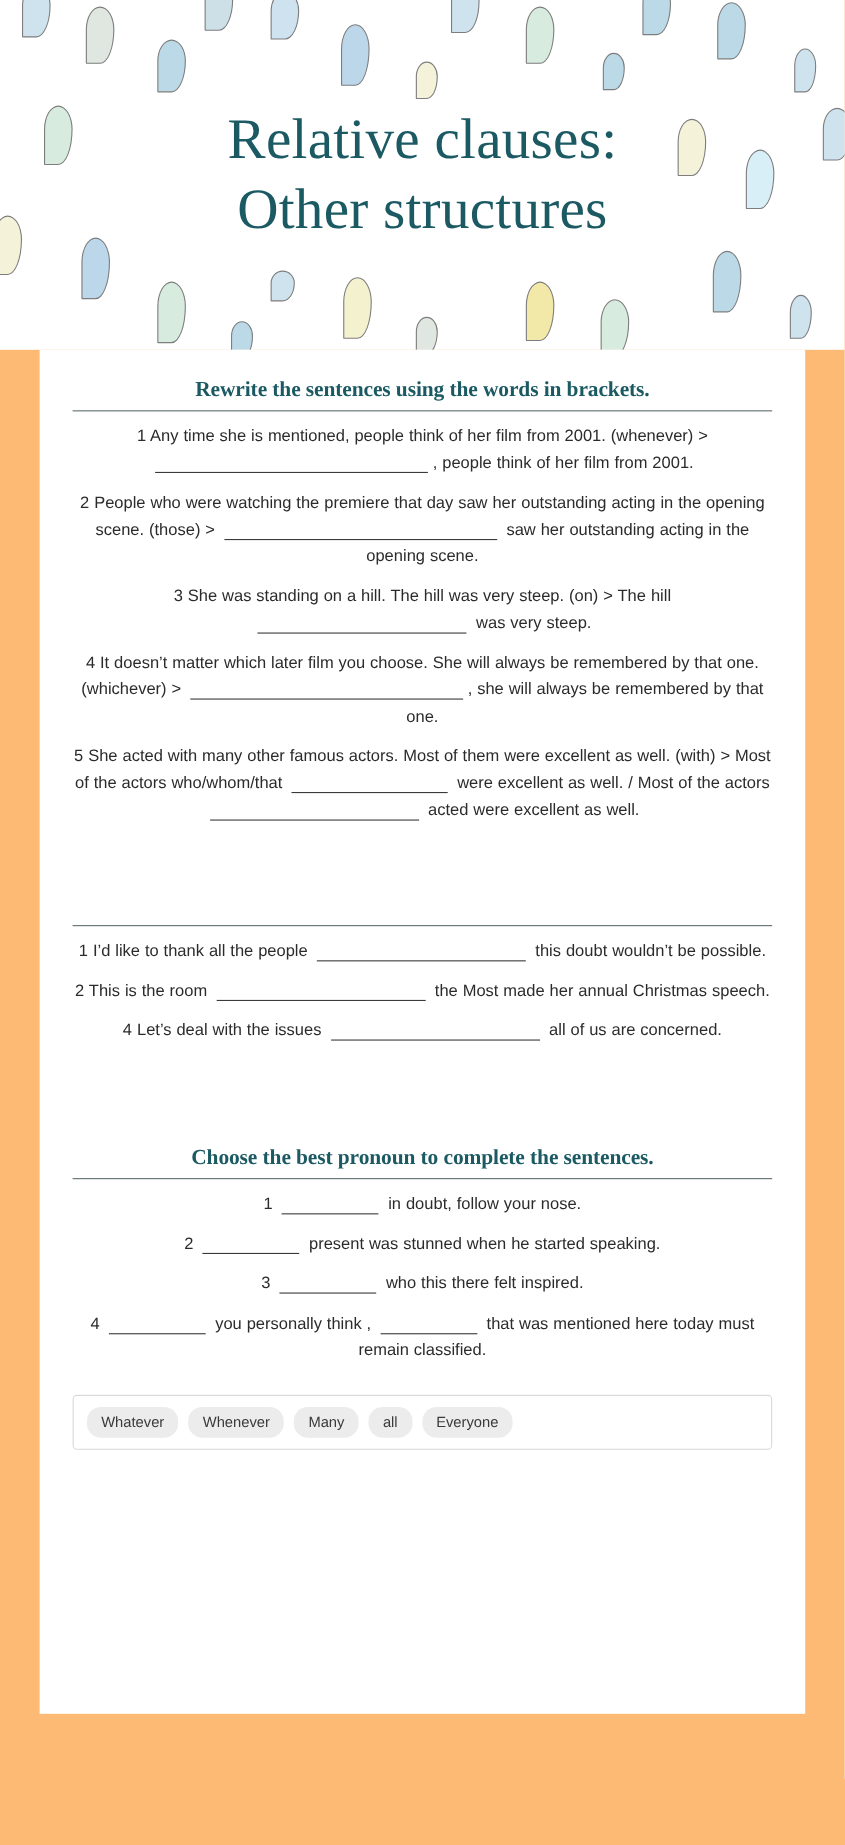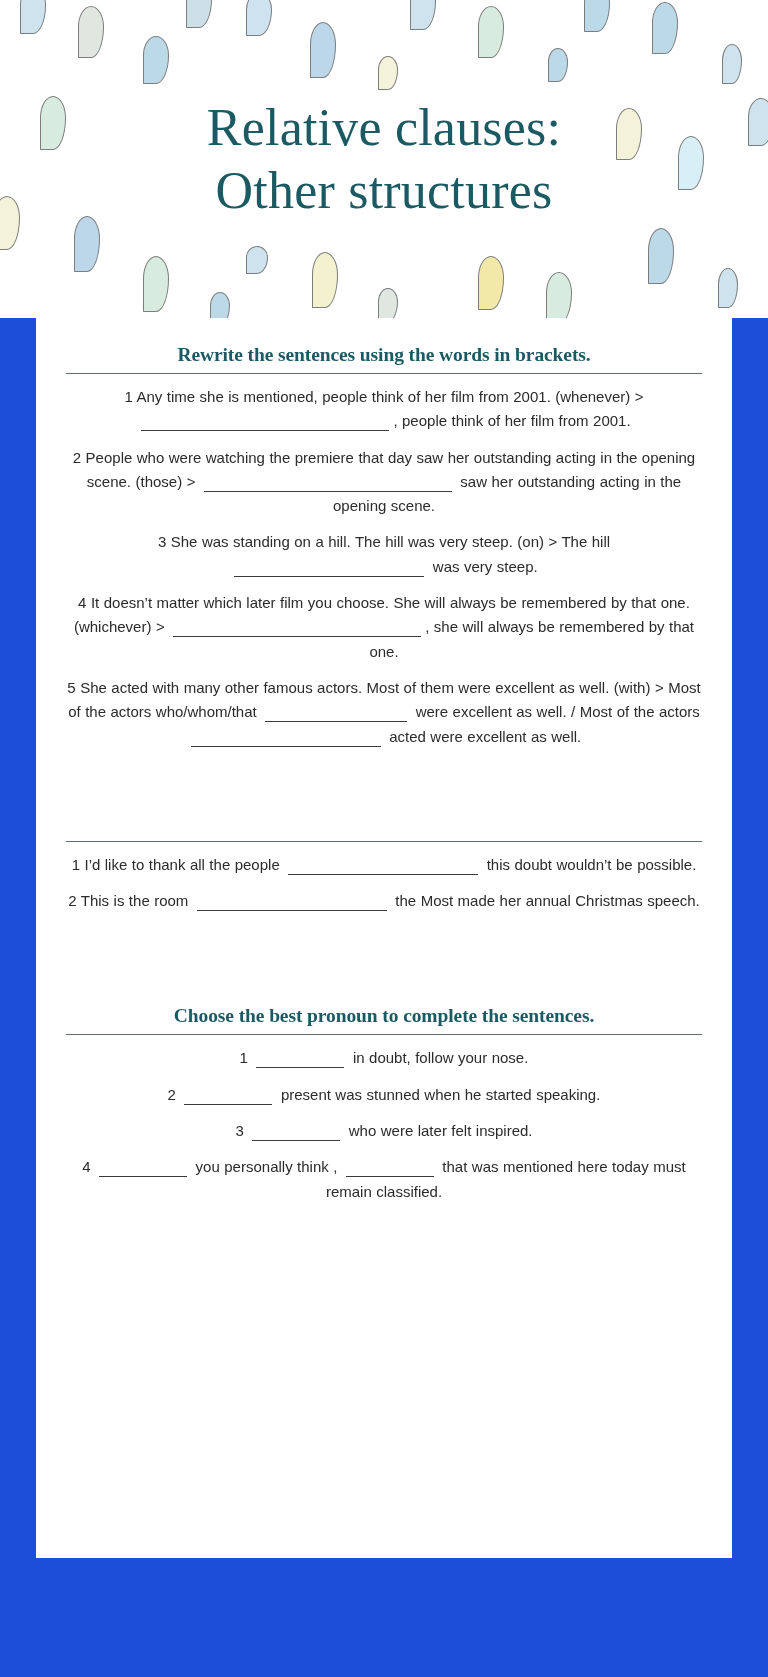--- a/index.html
+++ b/index.html
@@ -7,21 +7,21 @@
   body {
     width: 768px;
     background: #f2f2f2;
     font-family: "Liberation Sans", sans-serif;
   }
 
   .page {
     position: relative;
     width: 768px;
     min-height: 1677px;
-    background: #1d4ed8;
+    background: #fdba74;
     overflow: hidden;
   }
 
   
   .banner {
     position: relative;
     width: 768px;
     height: 318px;
     background: #ffffff;
     overflow: hidden;
@@ -218,20 +218,26 @@
         </p>
 
         <p class="q">
           <span class="num">2</span>
           <span>This is the room</span>
           <span class="blank w-md"></span>
           <span>the Most made her annual Christmas speech.</span>
         </p>
 
 
+        <p class="q">
+          <span class="num">4</span>
+          <span>Let’s deal with the issues</span>
+          <span class="blank w-md"></span>
+          <span>all of us are concerned.</span>
+        </p>
       </div>
 
       <div class="section gap-big">
         <div class="sec-head">Choose the best pronoun to complete the sentences.</div>
         <div class="sec-rule"></div>
 
         <p class="q">
           <span class="num">1</span>
           <span class="blank w-xs"></span>
           <span>in doubt, follow your nose.</span>
@@ -239,27 +245,34 @@
 
         <p class="q">
           <span class="num">2</span>
           <span class="blank w-xs"></span>
           <span>present was stunned when he started speaking.</span>
         </p>
 
         <p class="q">
           <span class="num">3</span>
           <span class="blank w-xs"></span>
-          <span>who were later felt inspired.</span>
+          <span>who this there felt inspired.</span>
         </p>
 
         <p class="q">
           <span class="num">4</span>
           <span class="blank w-xs"></span>
           <span>you personally think ,</span>
           <span class="blank w-xs"></span>
           <span>that was mentioned here today must remain classified.</span>
         </p>
       </div>
     </div>
 
+    <div class="wordbank">
+      <span class="chip">Whatever</span>
+      <span class="chip">Whenever</span>
+      <span class="chip">Many</span>
+      <span class="chip">all</span>
+      <span class="chip">Everyone</span>
+    </div>
   </div>
 </div>
 
 </body></html>

